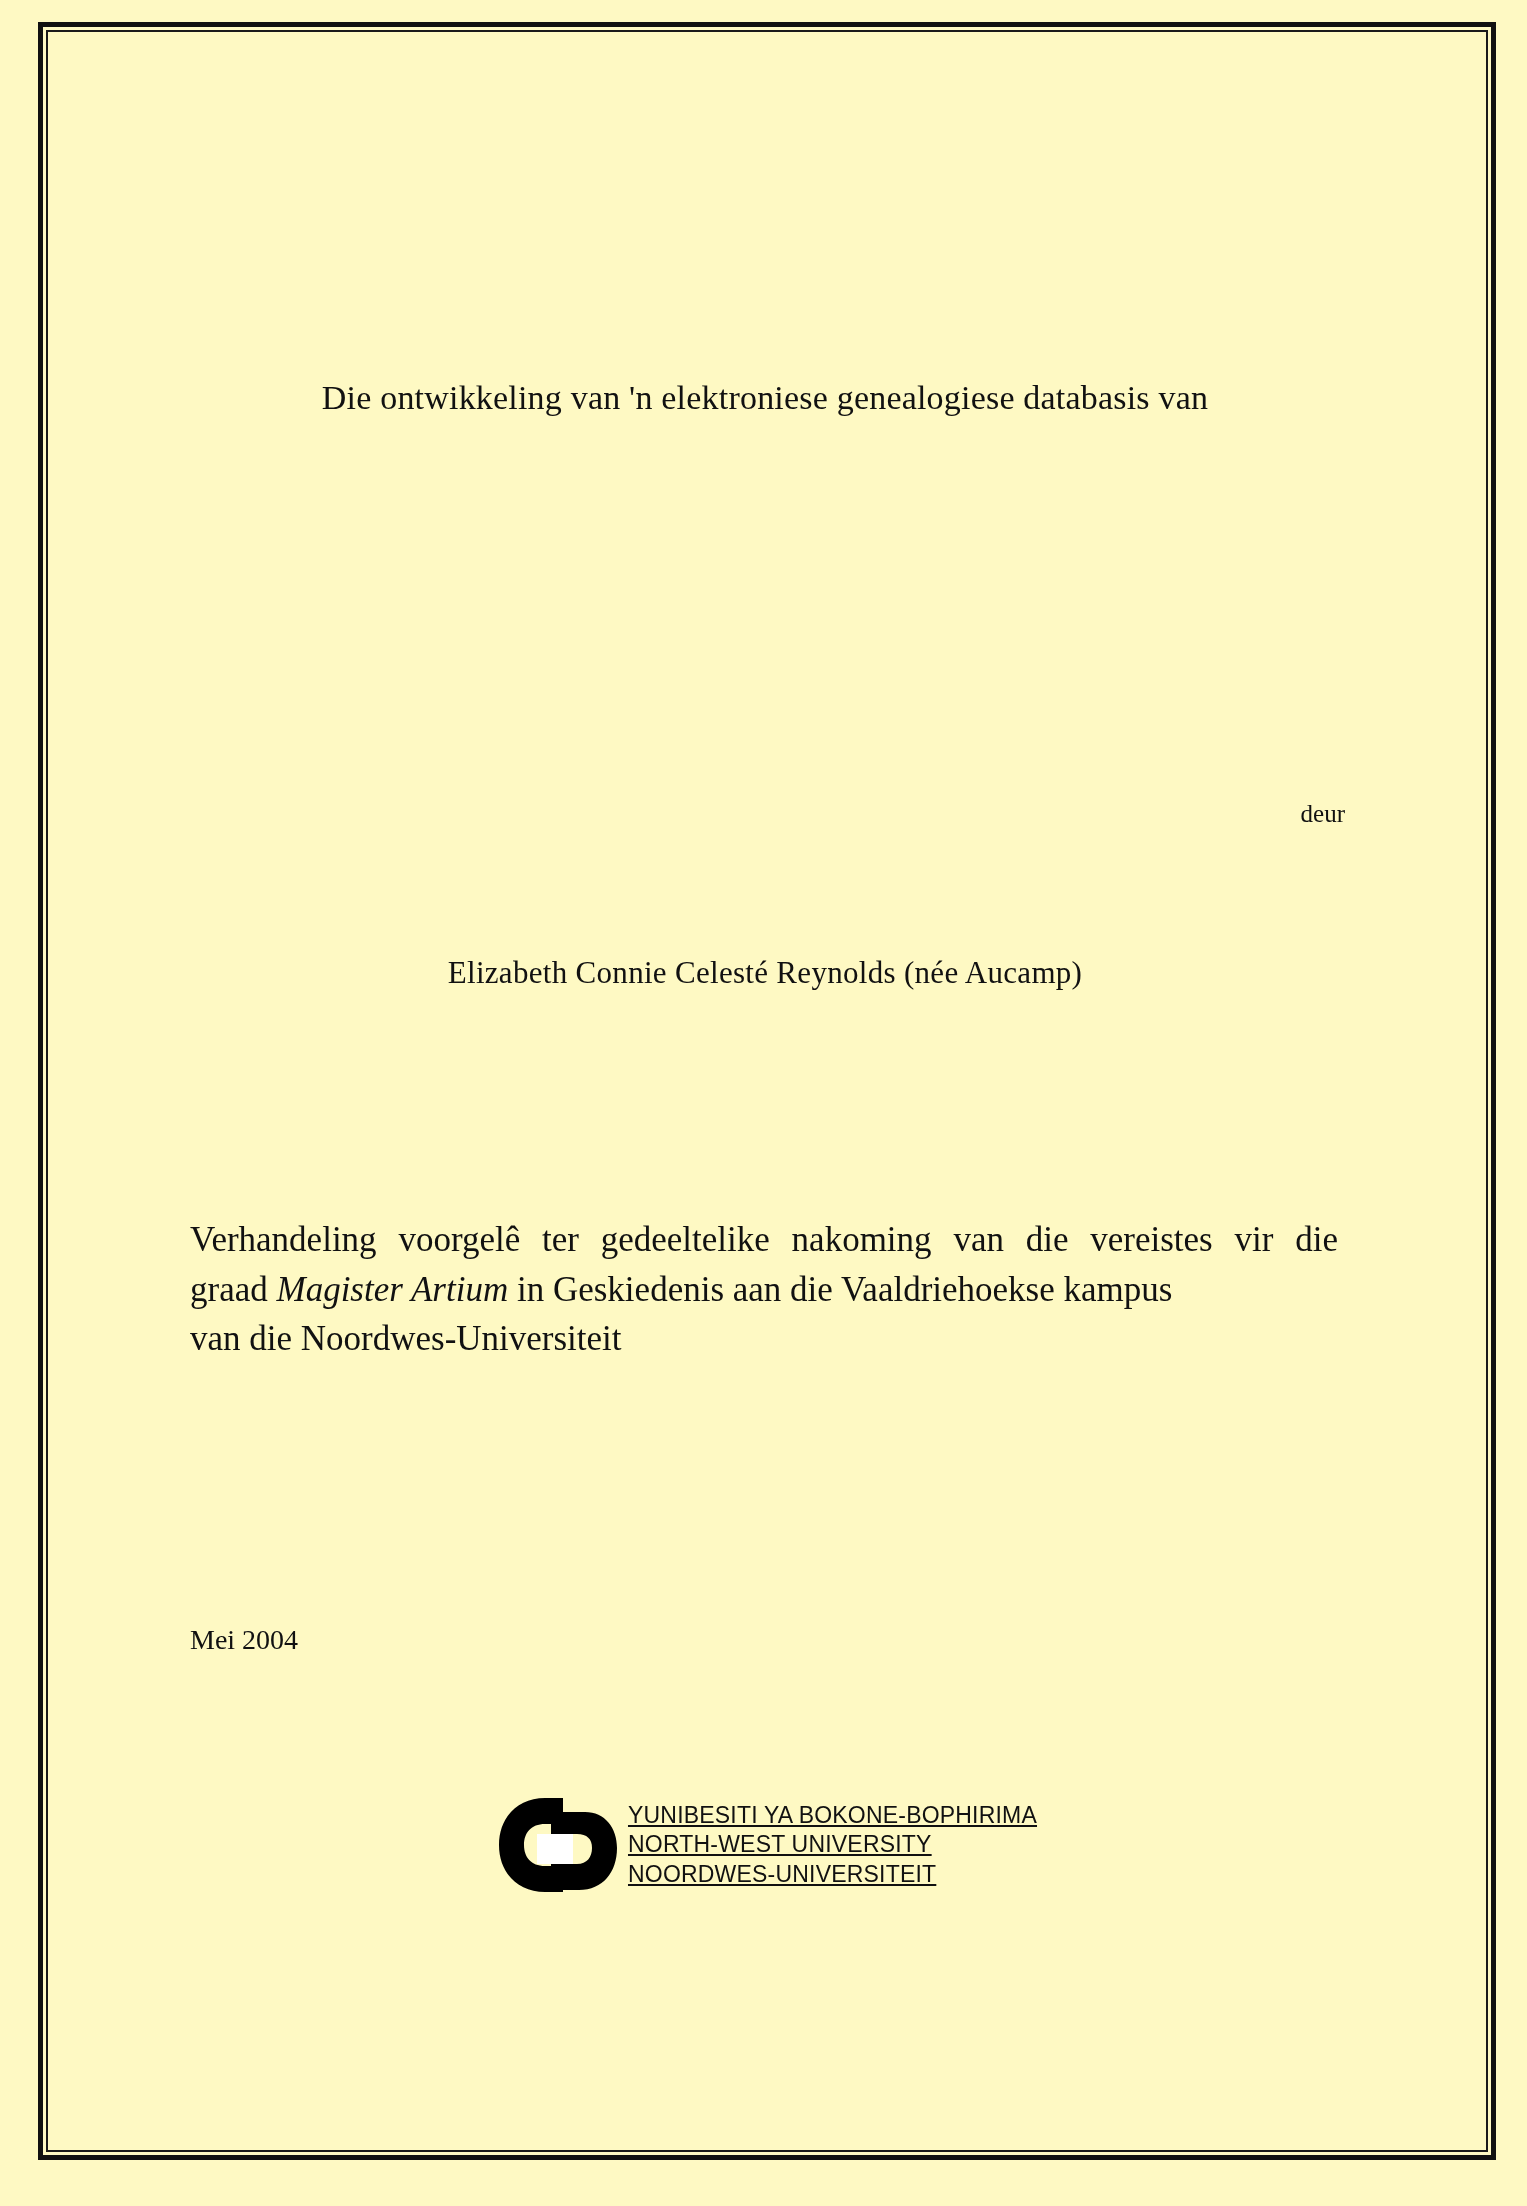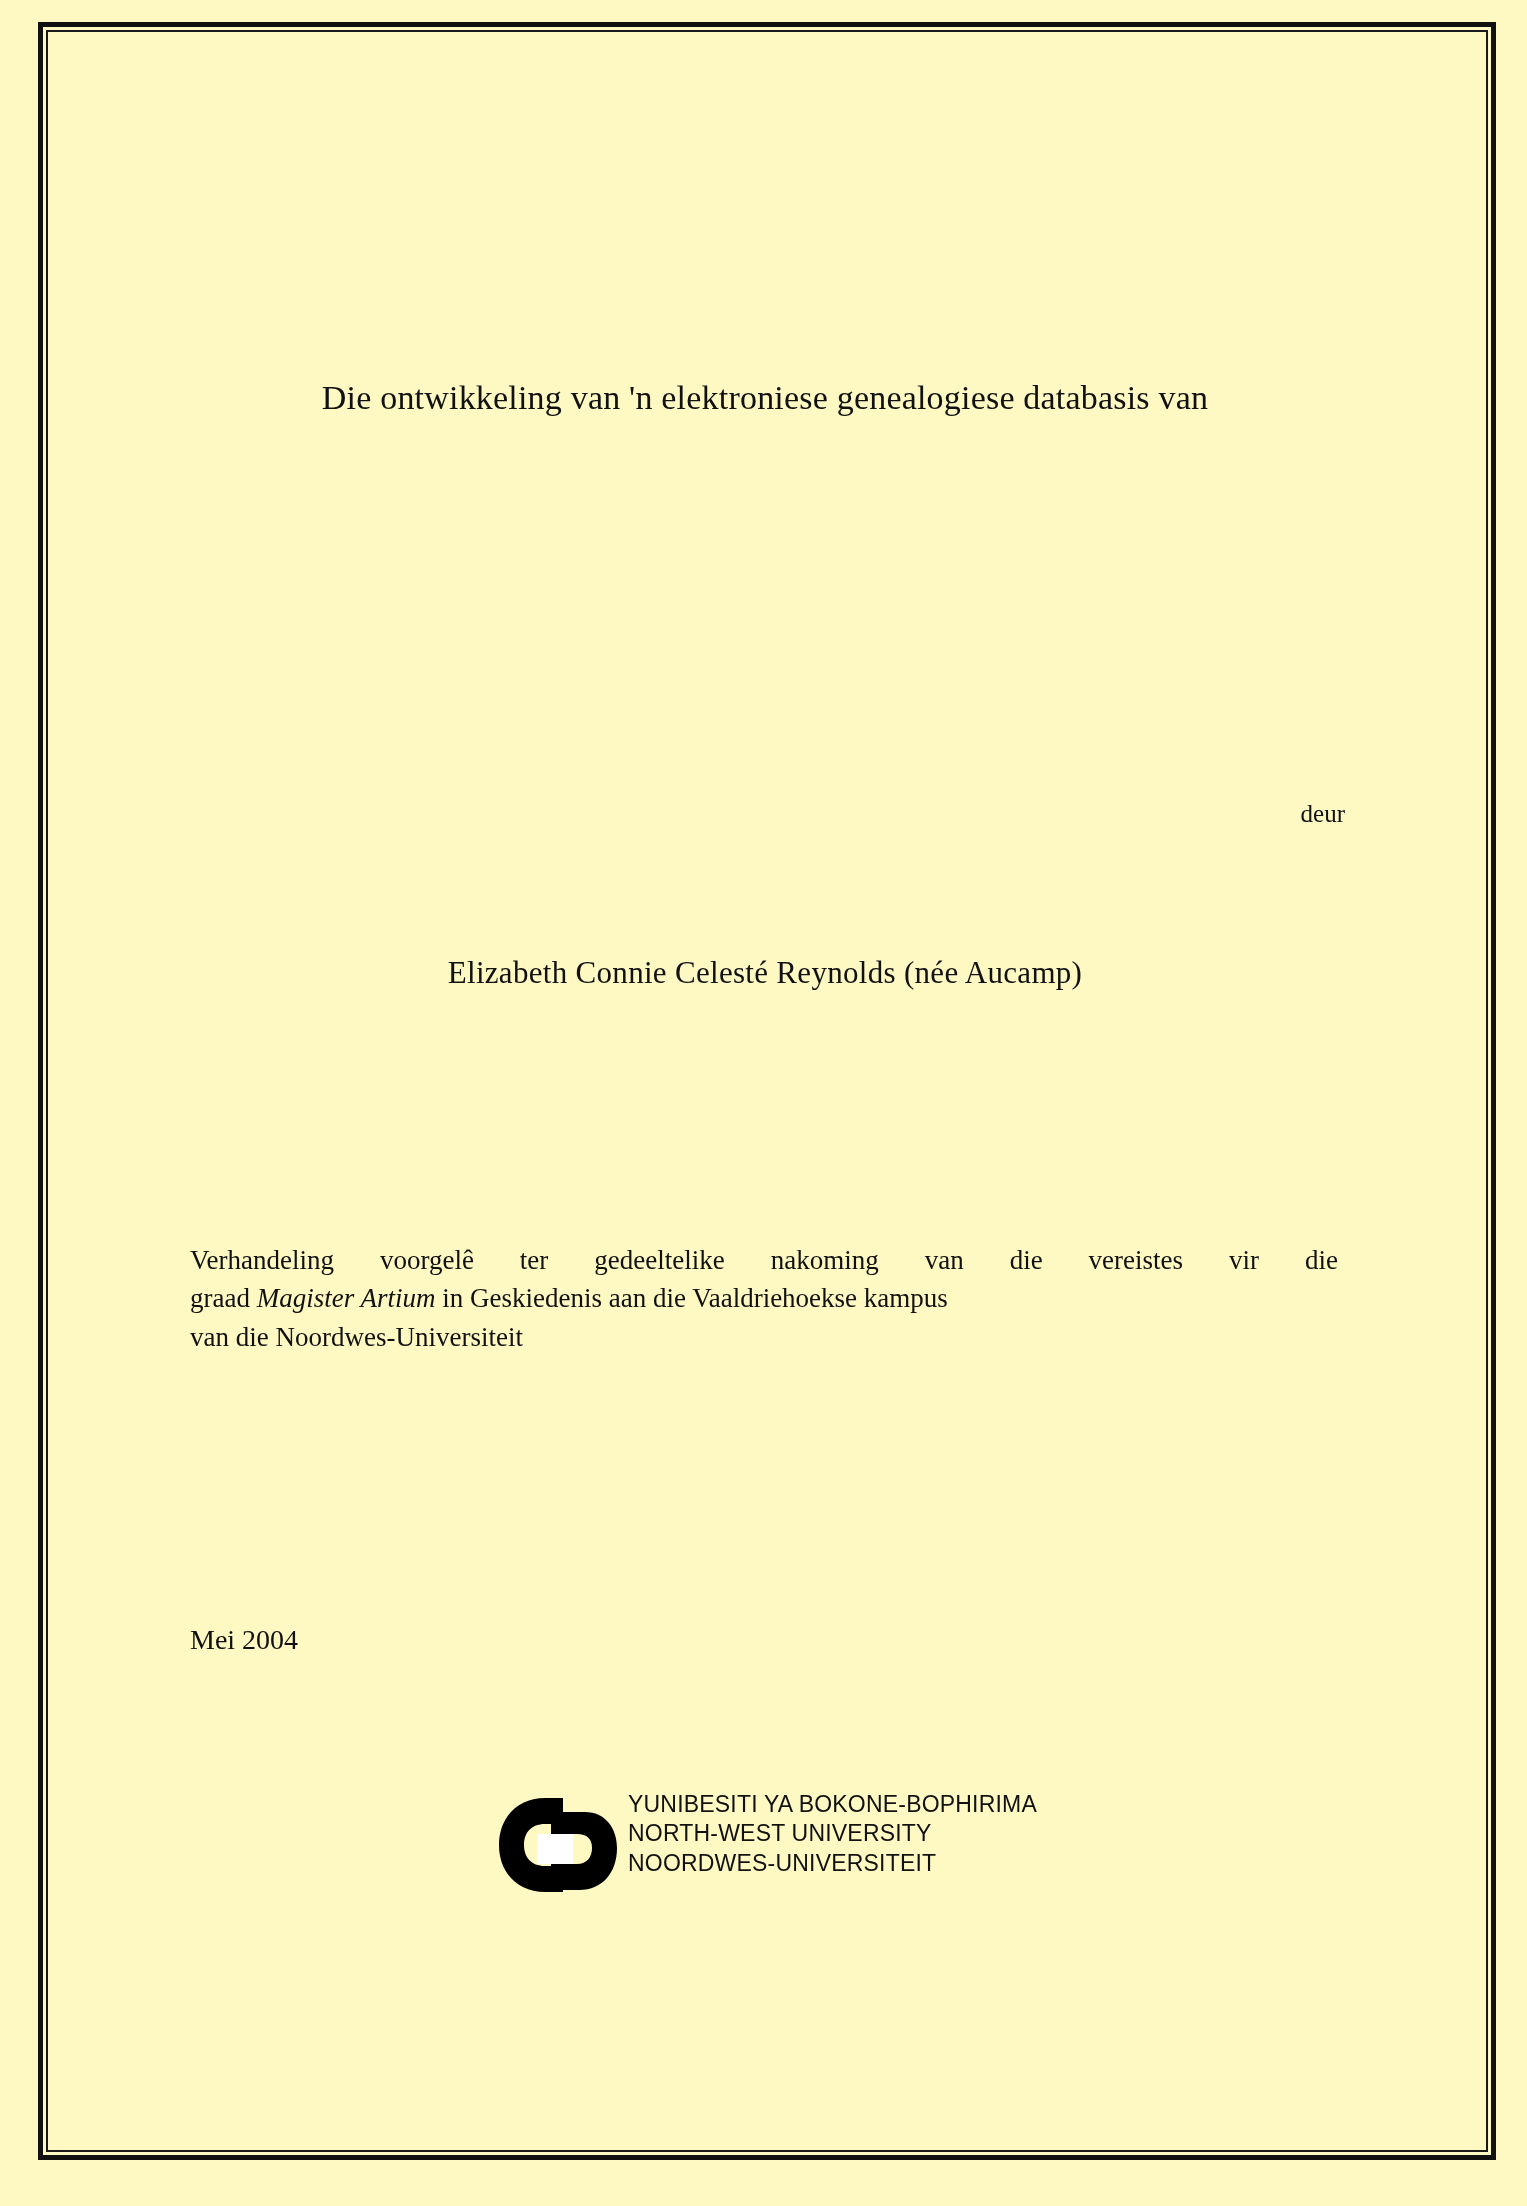--- a/index.html
+++ b/index.html
@@ -67,24 +67,24 @@
     position: absolute;
     top: 955px;
     left: 0;
     width: 1160px;
     text-align: center;
     font-size: 31px;
     letter-spacing: 0.3px;
   }
   .abstract-block {
     position: absolute;
-    top: 1241px;
+    top: 1215px;
     left: 5px;
     width: 1148px;
-    font-size: 27px;
+    font-size: 35px;
     line-height: 1.42;
   }
   .abstract-line-justify {
     display: block;
     text-align: justify;
     text-align-last: justify;
   }
   .abstract-line {
     display: block;
     text-align: left;
@@ -104,21 +104,22 @@
     display: block;
     text-align: left;
   }
   .logo-block {
     position: absolute;
     top: 1790px;
     left: 0;
     width: 1160px;
     display: flex;
     justify-content: center;
-    align-items: flex-start;
+    align-items: center;
+    text-decoration: underline;
   }
   .logo-mark {
     width: 125px;
     height: 110px;
     flex: none;
     position: relative;
   }
   .logo-text {
     margin-left: 10px;
     font-family: "Liberation Sans", sans-serif;

